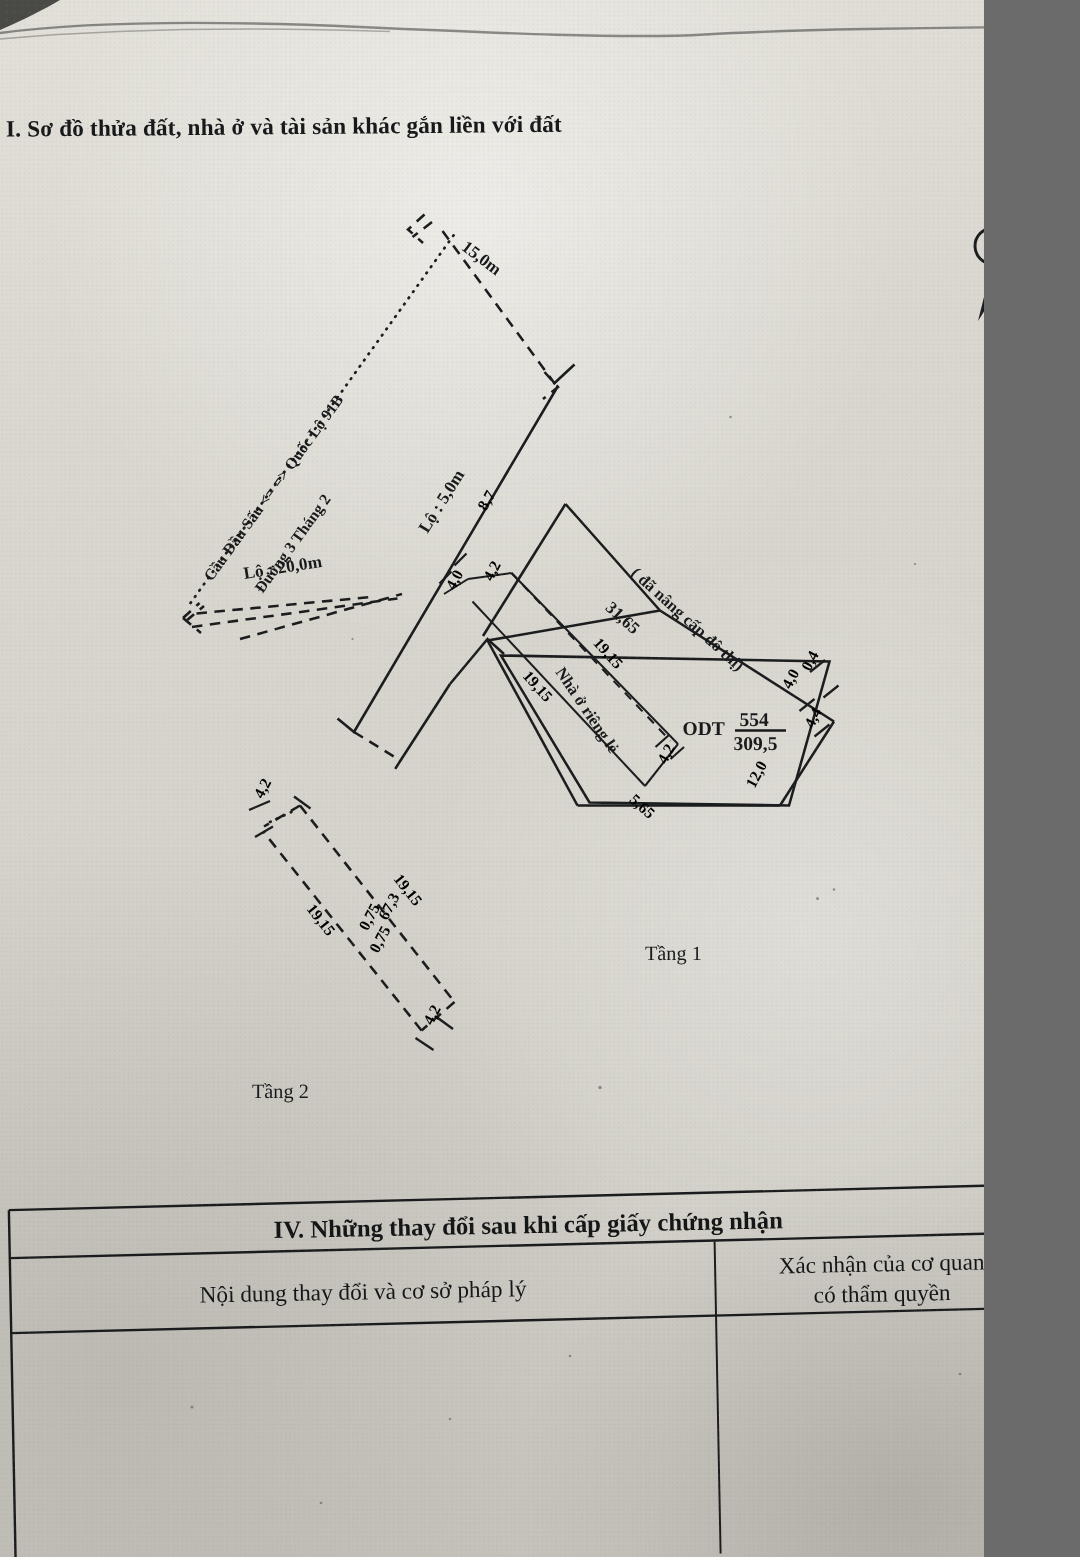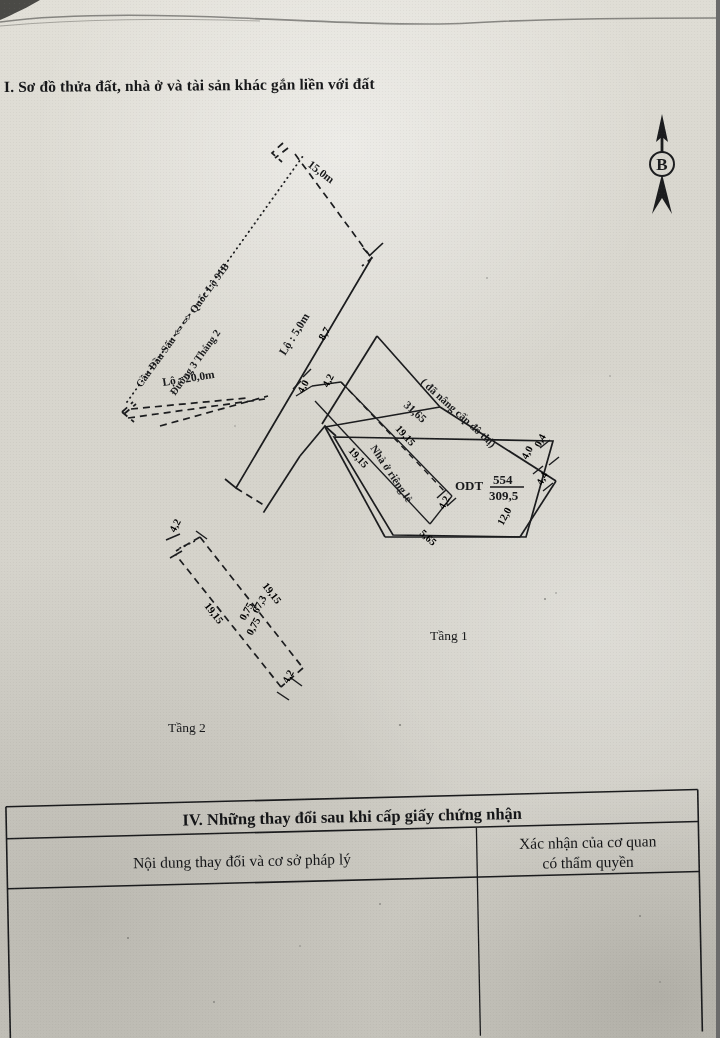--- a/index.html
+++ b/index.html
@@ -1,21 +1,21 @@
 <!DOCTYPE html>
 <html lang="vi"><head>
 <meta charset="utf-8">
 <title>So do thua dat</title>
 <style>
   html,body{margin:0;padding:0;background:#6b6b6b;}
   body{font-family:"Liberation Serif",serif;}
 
   #page{
     position:relative;
-    width:716px;height:1038px;
+    width:656px;height:1038px;
     overflow:hidden;
     background:#0f766e;
   }
   
   #paper-tint{
     position:absolute;inset:0;
     background:
       radial-gradient(ellipse 70% 45% at 48% 14%, rgba(255,255,255,0.48), rgba(255,255,255,0) 62%),
       radial-gradient(ellipse 60% 38% at 82% 60%, rgba(255,255,255,0.26), rgba(255,255,255,0) 66%),
       radial-gradient(ellipse 80% 50% at 12% 88%, rgba(120,118,110,0.22), rgba(0,0,0,0) 70%),

